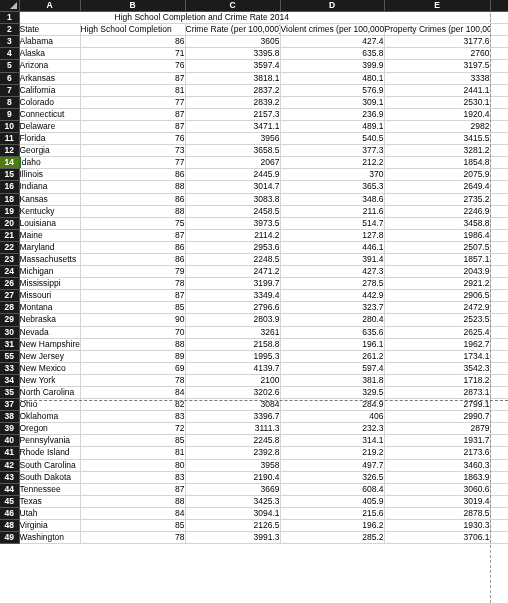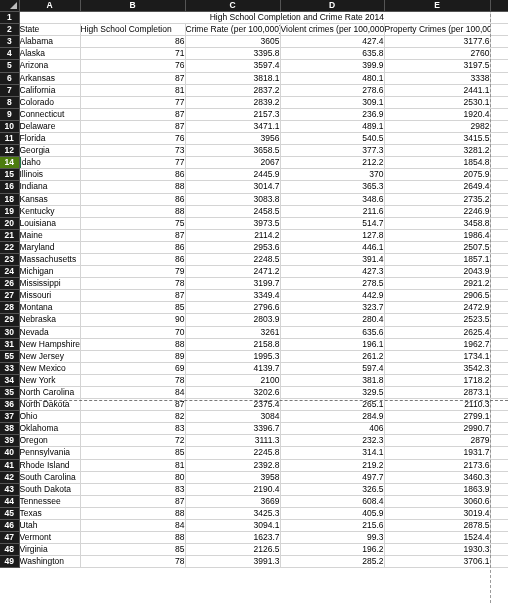--- a/index.html
+++ b/index.html
@@ -83,21 +83,21 @@
     background: #ffffff;
     border-right: 1px solid #d4d4d4;
     border-bottom: 1px solid #d4d4d4;
     padding: 0 2px;
     font-size: 8.5px;
   }
   td.cell.num { text-align: right; }
   td.cell.txt { text-align: left; }
   td.cell.title-cell {
     border-right: none;
-    text-align: right;
+    text-align: center;
   }
   td.cell.nogrid-right { border-right: none; }
 
   
   td.cell.active-accent {
     position: relative;
   }
   td.cell.active-accent::before {
     content: "";
     position: absolute;
@@ -206,21 +206,21 @@
           <td class="cell num">3818.1</td>
           <td class="cell num">480.1</td>
           <td class="cell num">3338</td>
           <td class="cell txt nogrid-right"></td>
         </tr>
         <tr>
           <td class="rowhead">7</td>
           <td class="cell txt">California</td>
           <td class="cell num">81</td>
           <td class="cell num">2837.2</td>
-          <td class="cell num">278.6</td>
+          <td class="cell num">576.9</td>
           <td class="cell num">2441.1</td>
           <td class="cell txt nogrid-right"></td>
         </tr>
         <tr>
           <td class="rowhead">8</td>
           <td class="cell txt">Colorado</td>
           <td class="cell num">77</td>
           <td class="cell num">2839.2</td>
           <td class="cell num">309.1</td>
           <td class="cell num">2530.1</td>
@@ -436,29 +436,20 @@
         <tr>
           <td class="rowhead">35</td>
           <td class="cell txt">North Carolina</td>
           <td class="cell num">84</td>
           <td class="cell num">3202.6</td>
           <td class="cell num">329.5</td>
           <td class="cell num">2873.1</td>
           <td class="cell txt nogrid-right"></td>
         </tr>
         <tr>
-          <td class="rowhead">36</td>
-          <td class="cell txt">North Dakota</td>
-          <td class="cell num">87</td>
-          <td class="cell num">2375.4</td>
-          <td class="cell num">265.1</td>
-          <td class="cell num">2110.3</td>
-          <td class="cell txt nogrid-right"></td>
-        </tr>
-        <tr>
           <td class="rowhead">37</td>
           <td class="cell txt">Ohio</td>
           <td class="cell num">82</td>
           <td class="cell num">3084</td>
           <td class="cell num">284.9</td>
           <td class="cell num">2799.1</td>
           <td class="cell txt nogrid-right"></td>
         </tr>
         <tr>
           <td class="rowhead">38</td>
@@ -535,29 +526,20 @@
         <tr>
           <td class="rowhead">46</td>
           <td class="cell txt">Utah</td>
           <td class="cell num">84</td>
           <td class="cell num">3094.1</td>
           <td class="cell num">215.6</td>
           <td class="cell num">2878.5</td>
           <td class="cell txt nogrid-right"></td>
         </tr>
         <tr>
-          <td class="rowhead">47</td>
-          <td class="cell txt">Vermont</td>
-          <td class="cell num">88</td>
-          <td class="cell num">1623.7</td>
-          <td class="cell num">99.3</td>
-          <td class="cell num">1524.4</td>
-          <td class="cell txt nogrid-right"></td>
-        </tr>
-        <tr>
           <td class="rowhead">48</td>
           <td class="cell txt">Virginia</td>
           <td class="cell num">85</td>
           <td class="cell num">2126.5</td>
           <td class="cell num">196.2</td>
           <td class="cell num">1930.3</td>
           <td class="cell txt nogrid-right"></td>
         </tr>
         <tr>
           <td class="rowhead">49</td>

